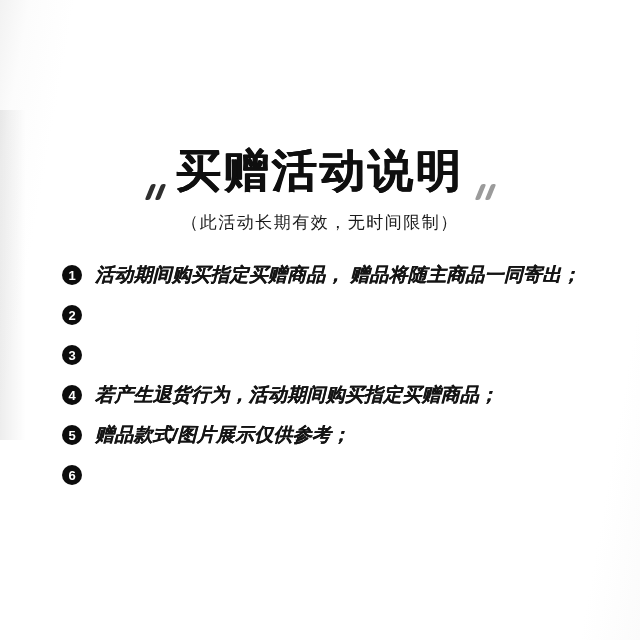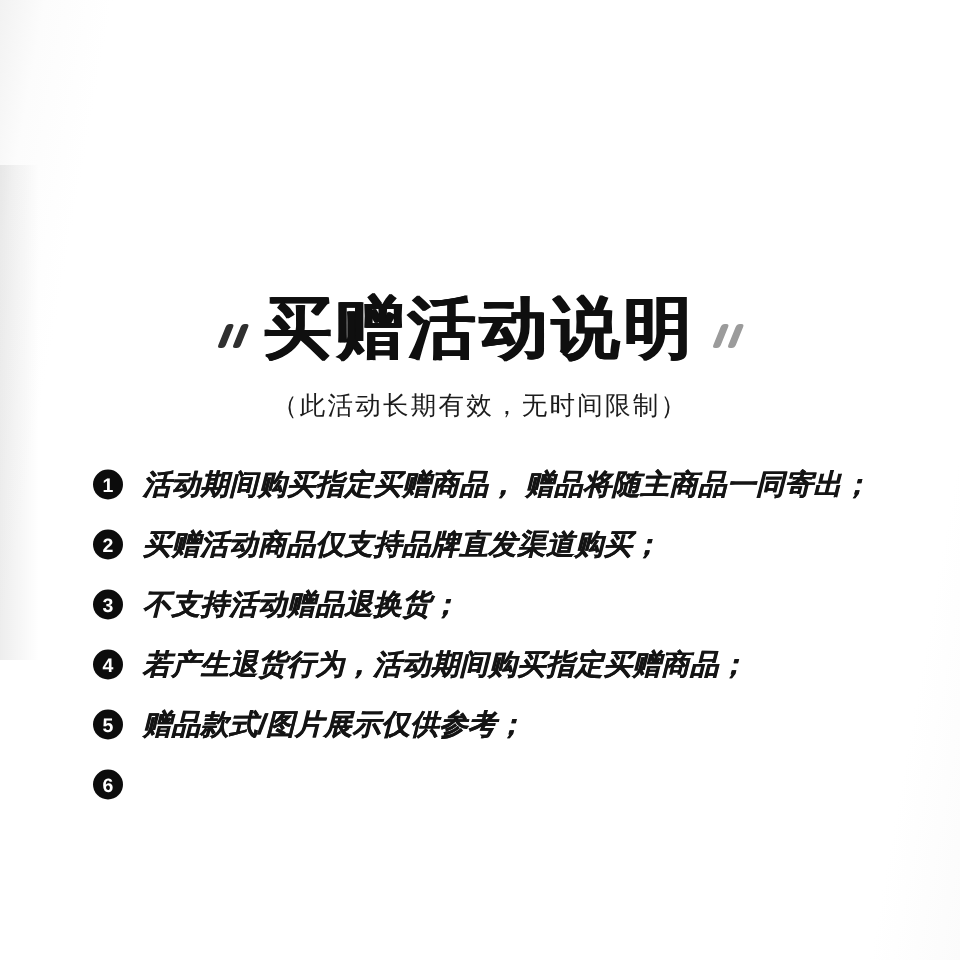--- a/index.html
+++ b/index.html
@@ -22,23 +22,22 @@
     width: 26px; height: 330px;
     background: linear-gradient(to right, rgba(0,0,0,0.07), rgba(0,0,0,0.0));
     pointer-events: none;
   }
 
   .header { padding-top: 142px; text-align: center; }
 
   .title-row {
     display: flex;
     justify-content: center;
-    align-items: center;
+    align-items: flex-end;
     gap: 14px;
-    margin-top: 48px;
   }
   .title {
     font-size: 45px;
     font-weight: 900;
     letter-spacing: 3px;
     color: #0f0f0f;
     line-height: 58px;
     text-shadow: 0.6px 0 0 #0f0f0f, -0.6px 0 0 #0f0f0f;
   }
   .quote {
@@ -123,27 +122,25 @@
     <div class="row">
       <span class="bullet">
           <span>1</span>
         </span>
       <span class="item-text">活动期间购买指定买赠商品， 赠品将随主商品一同寄出；</span>
     </div>
     <div class="row">
       <span class="bullet">
           <span>2</span>
         </span>
-      <span class="item-text">买赠活动商品仅支持品牌直发渠道购买；</span>
     </div>
     <div class="row">
       <span class="bullet">
           <span>3</span>
         </span>
-      <span class="item-text">不支持活动赠品退换货；</span>
     </div>
     <div class="row">
       <span class="bullet">
           <span>4</span>
         </span>
       <span class="item-text">若产生退货行为，活动期间购买指定买赠商品；</span>
     </div>
     <div class="row">
       <span class="bullet">
           <span>5</span>

